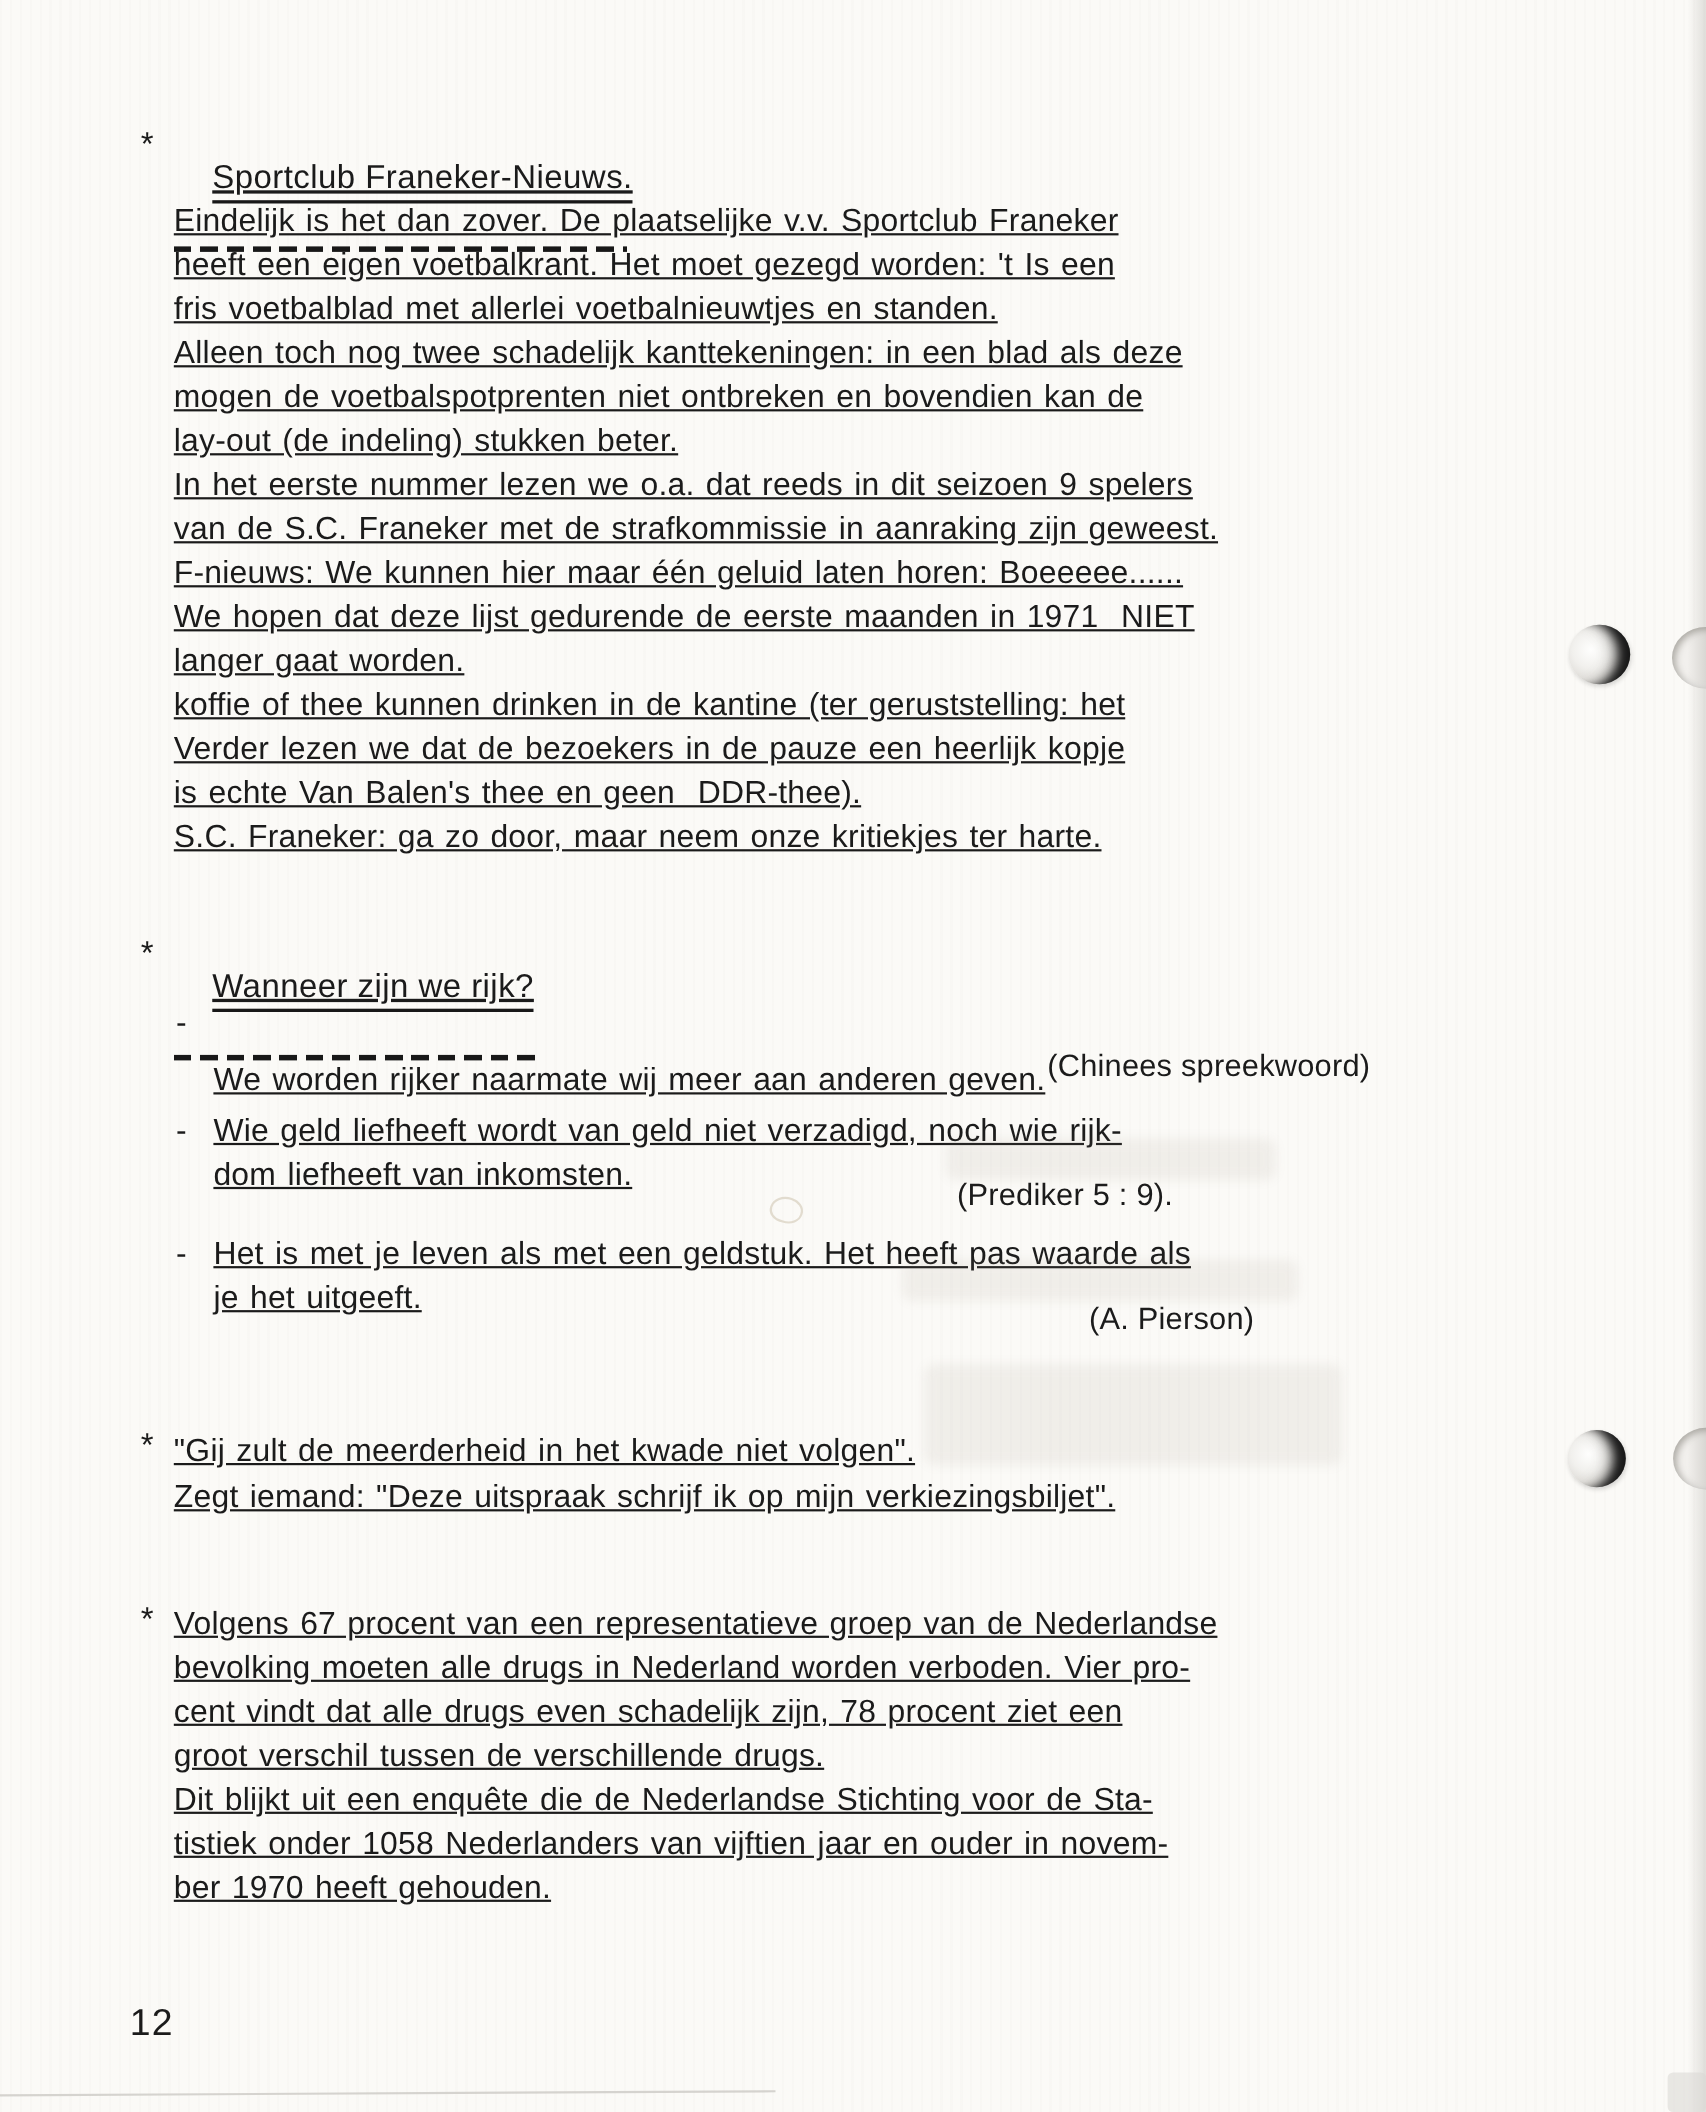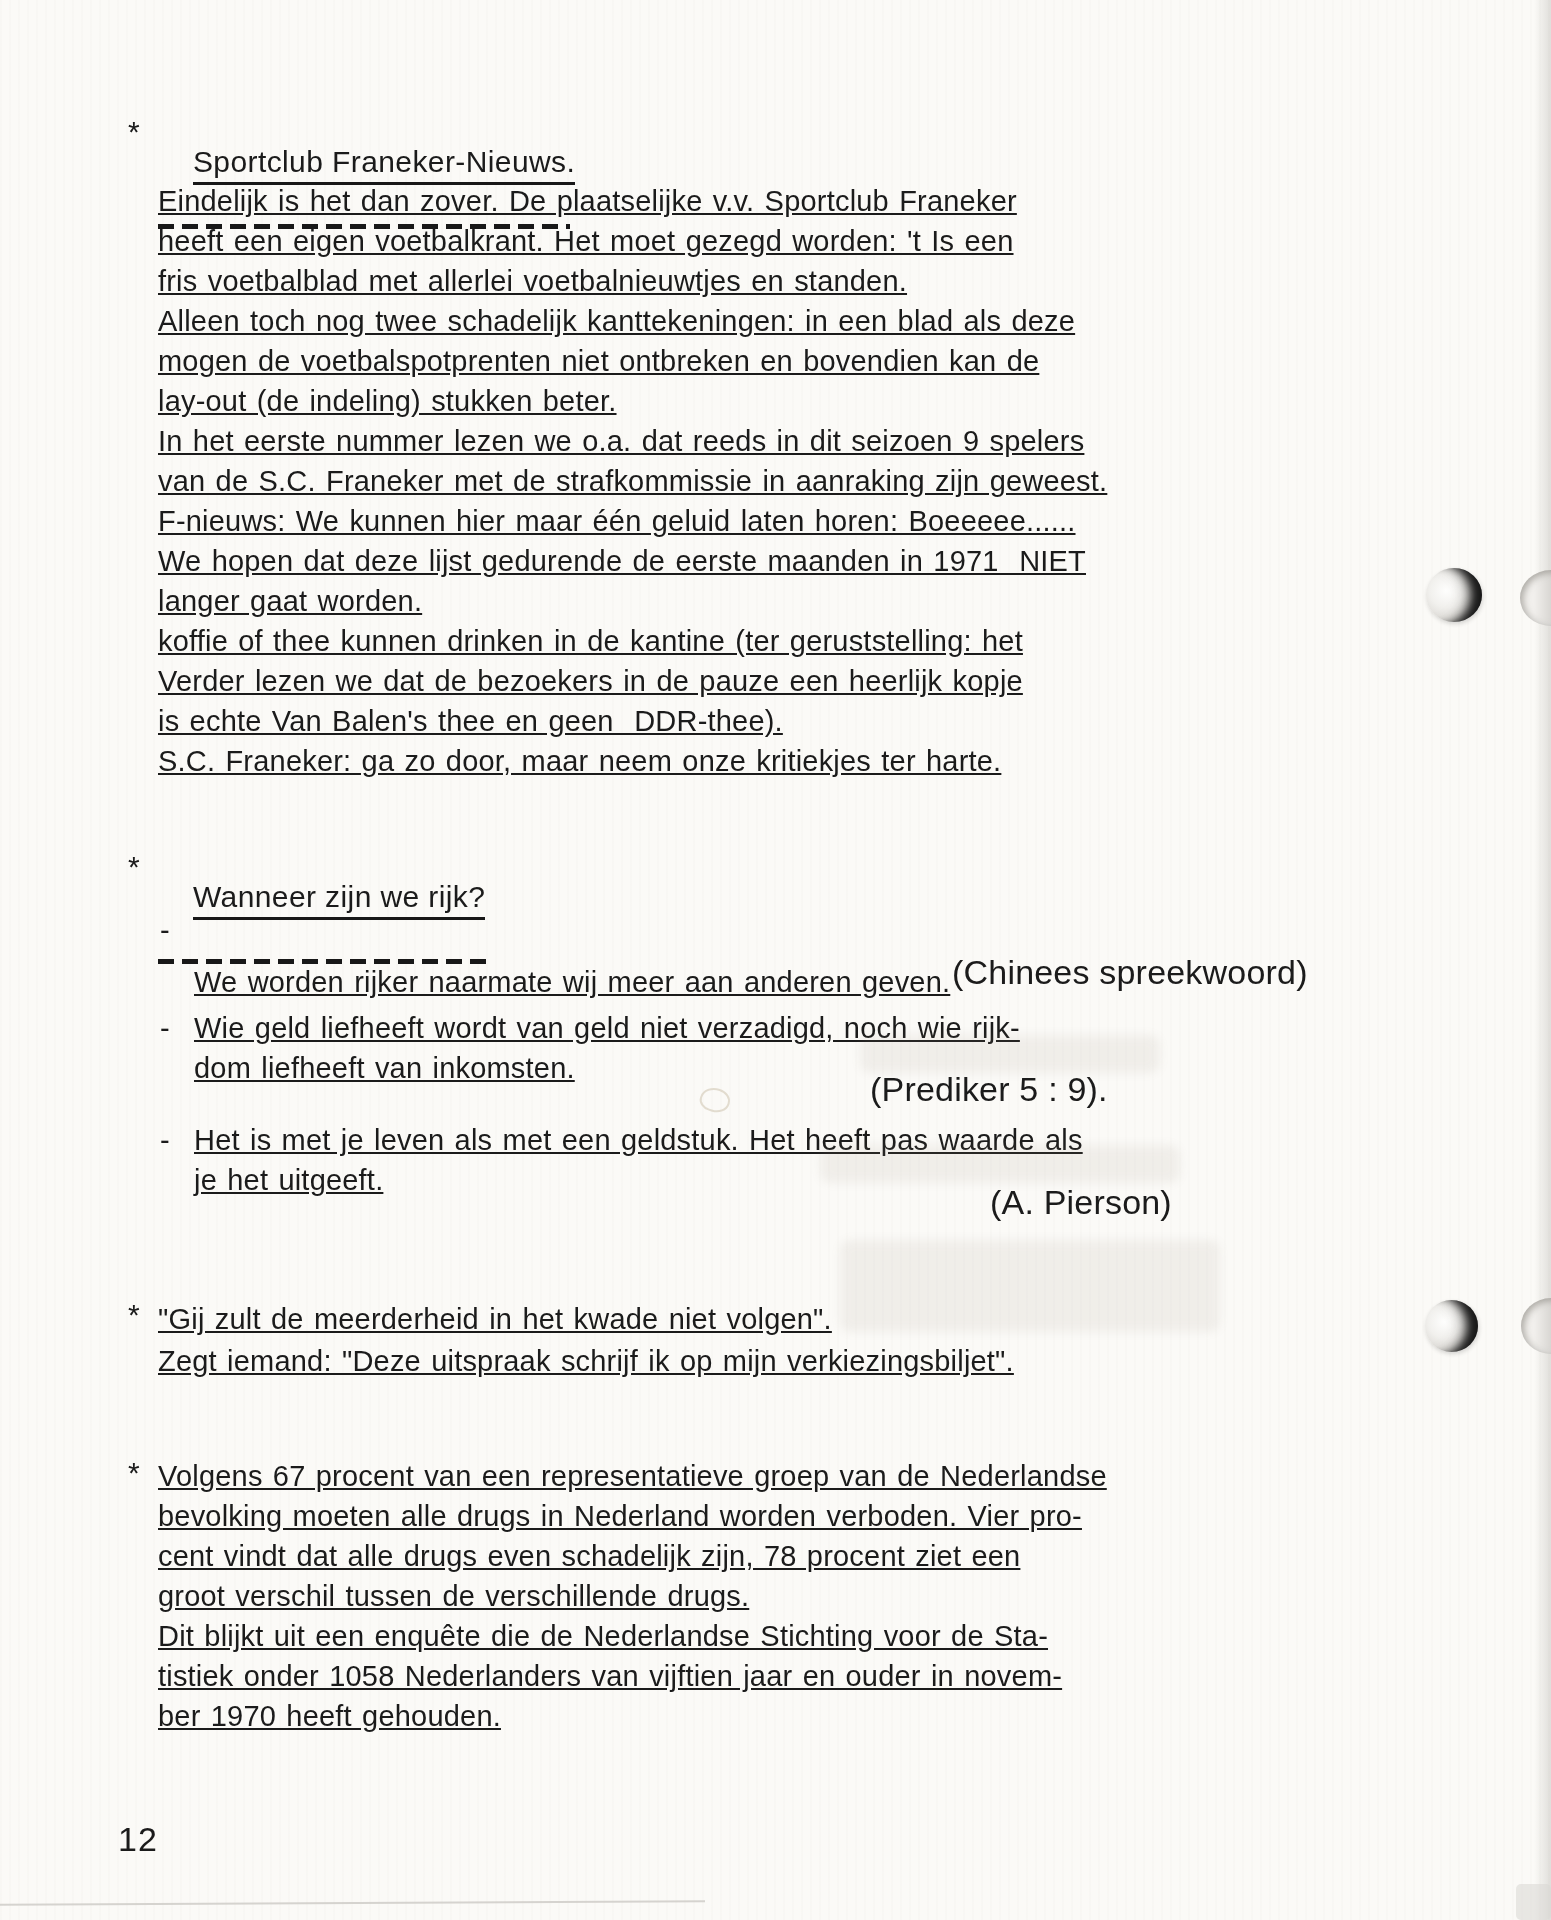--- a/index.html
+++ b/index.html
@@ -8,26 +8,26 @@
     background:#fbfaf7;
     font-family:"Liberation Sans","DejaVu Sans",sans-serif;
     color:#1b1b1b;overflow:hidden;
   }
   .page::before{
     content:"";position:absolute;inset:0;pointer-events:none;
     background:repeating-linear-gradient(90deg,rgba(175,170,160,.035) 0 2px,transparent 2px 9px);
   }
   .bullet{position:absolute;font-size:30px;line-height:30px;}
   .heading{position:absolute;font-size:30px;letter-spacing:.4px;white-space:pre;}
-  .heading .ht{display:inline-block;border-bottom:3px solid #181818;padding-bottom:3px;}
+  .heading .ht{display:inline-block;border-bottom:3px solid #181818;padding-bottom:3px;text-decoration:underline;}
   .dashes{height:5px;margin-top:5px;background:repeating-linear-gradient(90deg,#181818 0 16px,transparent 16px 24px);}
   .block{position:absolute;font-size:29px;line-height:40px;letter-spacing:.2px;word-spacing:2px;}
   .block .line{white-space:pre;text-decoration:underline;}
   .qmark{position:absolute;font-size:29px;line-height:40px;}
-  .attr{position:absolute;font-size:34px;letter-spacing:.2px;white-space:pre;}
+  .attr{position:absolute;font-size:28px;letter-spacing:.2px;white-space:pre;}
   .pagenum{position:absolute;font-size:34px;letter-spacing:1px;}
   
   .post{
     position:absolute;border-radius:50%;
     background:radial-gradient(circle at 36% 42%, #fefefd 0%, #f1f0ed 35%, #e3e1dd 55%, #cfcdc8 75%, #b7b5b0 100%);
     box-shadow: inset -15px 0 9px -5px rgba(15,15,15,.92),
                 inset -22px 0 14px -8px rgba(70,70,70,.55),
                 inset -7px 0 4px -3px rgba(230,230,228,.6),
                 1px 2px 4px rgba(40,40,40,.18);
   }

